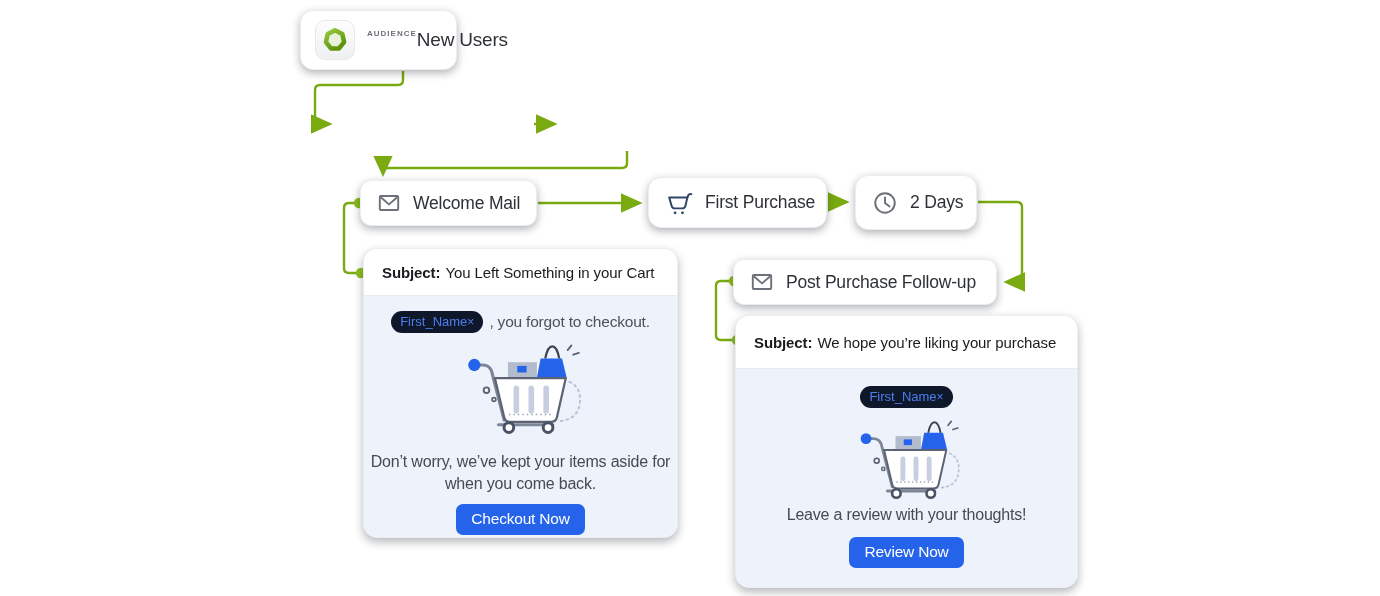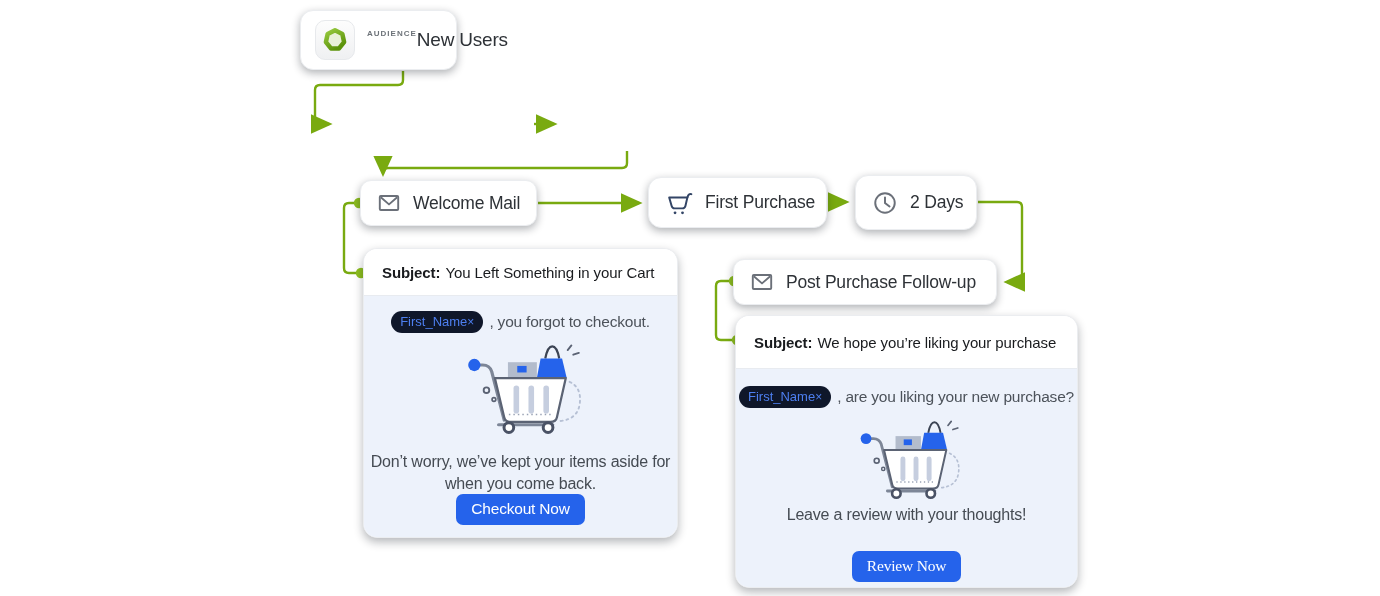--- a/index.html
+++ b/index.html
@@ -70,29 +70,29 @@
   #node-firstpurchase  { left:648px; top:177px; width:179px; height:51px; }
   #node-wait2d         { left:855px; top:175px; width:122px; height:55px; }
   #node-postpurchase   { left:733px; top:259px; width:264px; height:46px; border-radius:11px; }
 
   #card-left  { left:363px; top:248px; width:315px; height:290px; }
   #card-left  .card-header { height:47px; }
   #card-left  .card-body   { padding-top:15px; }
   #card-left  .chip-row    { margin-bottom:4px; }
   #card-left  .illus       { width:138px; height:98px; }
   #card-left  .body-text   { width:300px; margin-top:16px; }
-  #card-left  .cta         { }
+  #card-left  .cta         { margin-top:10px; }
 
   #card-right { left:735px; top:315px; width:343px; height:273px; }
   #card-right .card-header { height:53px; }
   #card-right .card-body   { padding-top:17px; }
   #card-right .chip-row    { margin-bottom:6px; }
   #card-right .illus       { width:120px; height:86px; }
   #card-right .body-text   { width:320px; margin-top:4px; }
-  #card-right .cta         { margin-top:25px;font-family:Liberation Serif, serif; }
+  #card-right .cta         { margin-top:11px; }
 </style>
 </head>
 <body>
 
 <div id="canvas">
 
   <svg id="connectors" width="1380" height="596" viewBox="0 0 1380 596">
     <defs>
       <marker id="arw" markerWidth="10" markerHeight="10" refX="7.5" refY="4.5" orient="auto">
         <path d="M0,0.4 L9,4.5 L0,8.6 Z" fill="#79aa10"></path>
@@ -222,21 +222,20 @@
     <div class="card-header">
       <span class="subj-label">Subject:</span>
       <span>We hope you’re liking your purchase</span>
     </div>
     <div class="card-body">
       <div class="chip-row">
         <span class="chip">
           <span>First_Name</span>
           <span class="chip-x">×</span>
         </span>
-        <span class="chip-rest">, are you liking your new purchase?</span>
       </div>
       <span class="illus">
         <svg width="100%" height="100%" viewBox="0 0 140 105" fill="none">
           <path d="M122,48 Q135,54 133,71 Q131,88 112,90" stroke="#b6c0d4" stroke-width="2" stroke-dasharray="2.2,4" stroke-linecap="round"></path>
           <rect x="56" y="27" width="31" height="17" fill="#b3bccc"></rect>
           <rect x="66" y="31" width="10" height="7" fill="#2563eb"></rect>
           <path d="M96,23 Q98.5,10 103.5,10 Q108.5,10 111,23" stroke="#3c4454" stroke-width="2.4"></path>
           <path d="M91,23 L114,23 L119,44 L87,44 Z" fill="#2563eb"></path>
           <path d="M120,14 L124,9 M126,19 L132,17" stroke="#5b6374" stroke-width="2" stroke-linecap="round"></path>
           <path d="M20,30 h9 c5,0 8,2.2 9.6,7 L52,89" stroke="#7d8697" stroke-width="3.4" stroke-linecap="round"></path>

